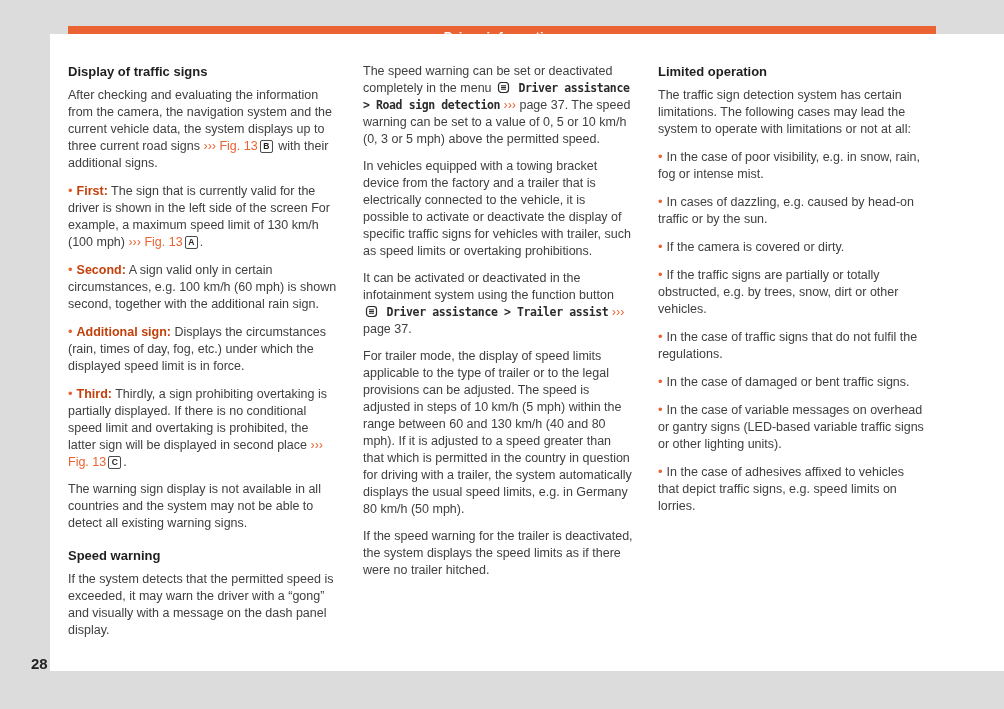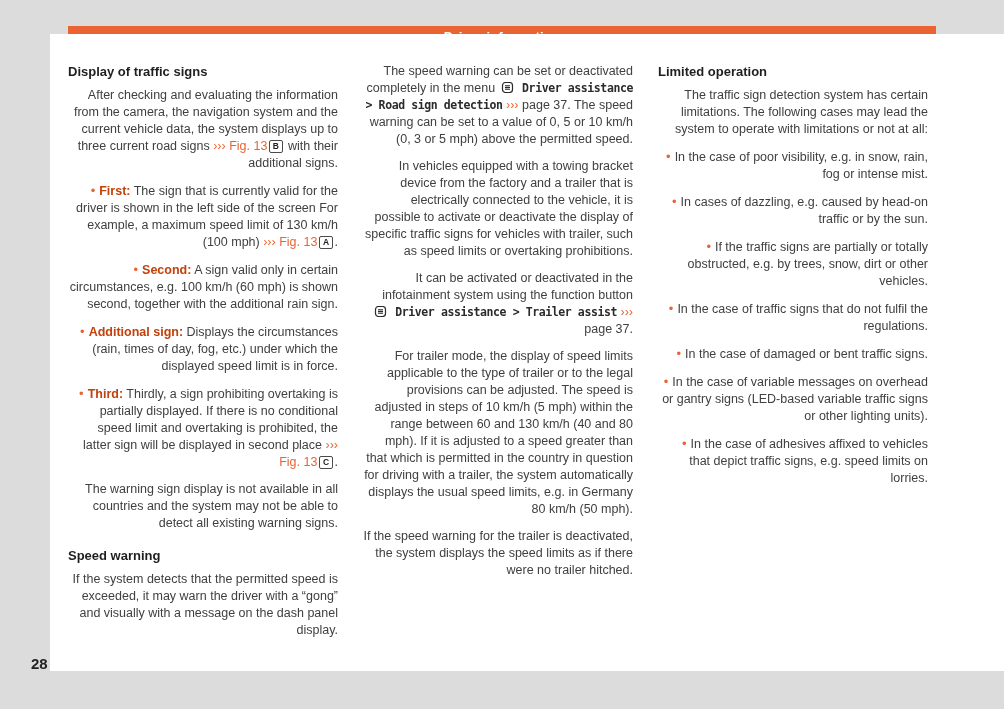--- a/index.html
+++ b/index.html
@@ -51,21 +51,20 @@
   .col h3{
     color:var(--heading-text);
     font-size:13px;
     line-height:16px;
     font-weight:bold;
     margin:16px 0 7px 0;
   }
   .col h3:first-child{margin-top:1px;}
   .col p{
     margin:0 0 10px 0;
-    text-align:right;
   }
   .seg-bold{font-weight:bold;color:#c2410c;}
   .seg-ref{color:var(--accent);}
   .seg-menu{
     font-family:"DejaVu Sans Mono", monospace;
     font-weight:bold;
     font-size:11.5px;
     letter-spacing:-0.4px;
     color:#2B2B2B;
   }
@@ -137,20 +136,21 @@
               <line x1="4" y1="7.2" x2="9" y2="7.2" stroke="#2B2B2B" stroke-width="1.1"></line>
             </svg></span><span class="seg-menu"> Driver assistance &gt; Trailer assist</span><span> </span><span class="seg-ref">›››</span><span> page 37.</span></p>
         <p><span>For trailer mode, the display of speed limits applicable to the type of trailer or to the legal provisions can be adjusted. The speed is adjusted in steps of 10 km/h (5 mph) within the range between 60 and 130 km/h (40 and 80 mph). If it is adjusted to a speed greater than that which is permitted in the country in question for driving with a trailer, the system automatically displays the usual speed limits, e.g. in Germany 80 km/h (50 mph).</span></p>
         <p><span>If the speed warning for the trailer is deactivated, the system displays the speed limits as if there were no trailer hitched.</span></p>
       </div>
     <div class="col">
         <h3>Limited operation</h3>
         <p><span>The traffic sign detection system has certain limitations. The following cases may lead the system to operate with limitations or not at all:</span></p>
         <p><span class="bullet-dot">•</span><span>In the case of poor visibility, e.g. in snow, rain, fog or intense mist.</span></p>
         <p><span class="bullet-dot">•</span><span>In cases of dazzling, e.g. caused by head-on traffic or by the sun.</span></p>
+        <p><span class="bullet-dot">•</span><span>If the camera is covered or dirty.</span></p>
         <p><span class="bullet-dot">•</span><span>If the traffic signs are partially or totally obstructed, e.g. by trees, snow, dirt or other vehicles.</span></p>
         <p><span class="bullet-dot">•</span><span>In the case of traffic signs that do not fulfil the regulations.</span></p>
         <p><span class="bullet-dot">•</span><span>In the case of damaged or bent traffic signs.</span></p>
         <p><span class="bullet-dot">•</span><span>In the case of variable messages on overhead or gantry signs (LED-based variable traffic signs or other lighting units).</span></p>
         <p><span class="bullet-dot">•</span><span>In the case of adhesives affixed to vehicles that depict traffic signs, e.g. speed limits on lorries.</span></p>
       </div>
   </div>
 </div>
 
 <span class="page-number">28</span>

